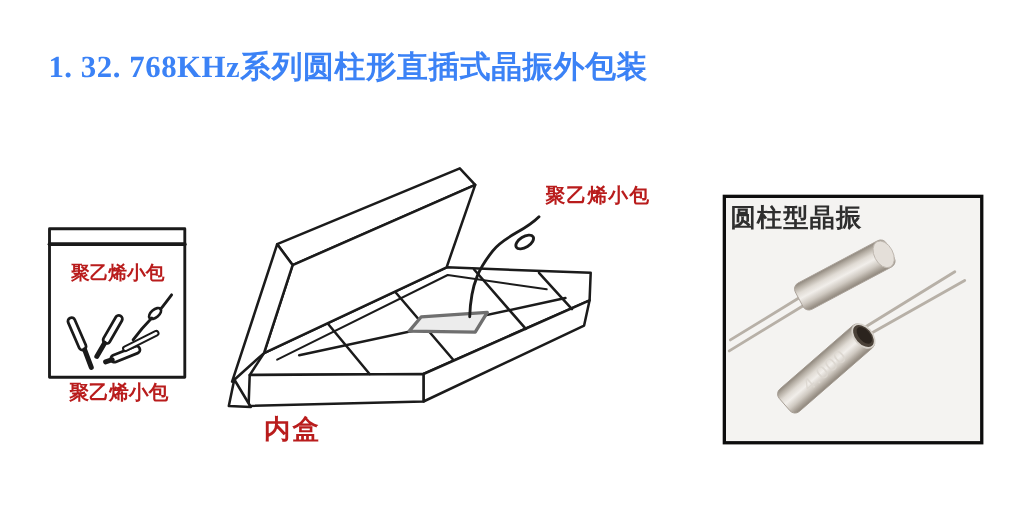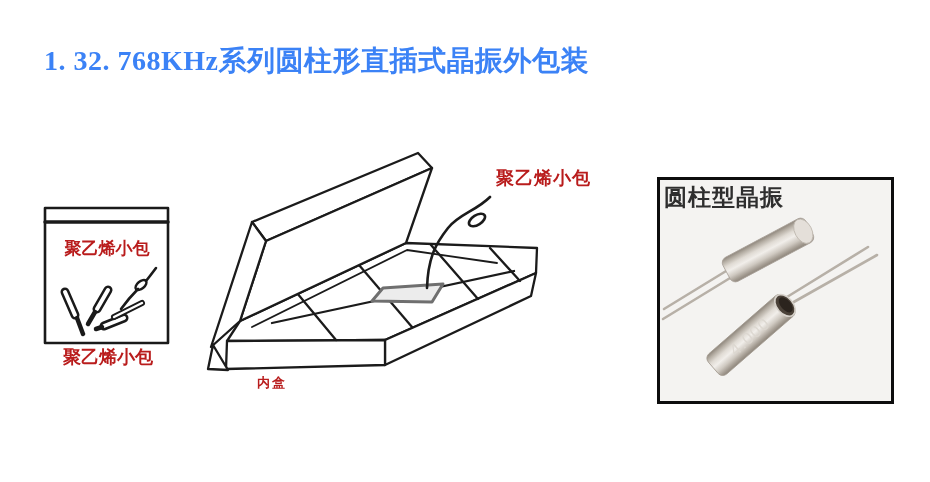--- a/index.html
+++ b/index.html
@@ -27,21 +27,21 @@
     z-index:1;
   }
   .cjk-label{
     position:absolute;z-index:3;
     font-weight:bold;color:#b91c1c;
     white-space:nowrap;
   }
   .bag-inner-label{left:58px;top:237px;width:98px;text-align:center;font-size:17px;}
   .bag-caption{left:46px;top:345px;width:124px;text-align:center;font-size:18px;}
   .box-pointer-label{left:496px;top:166px;font-size:18px;letter-spacing:1px;}
-  .box-caption{left:240px;top:374px;width:64px;text-align:center;font-size:13px;letter-spacing:2px;}
+  .box-caption{left:240px;top:374px;width:64px;text-align:left;font-size:24px;letter-spacing:2px;}
   .photo-label{left:664px;top:182px;font-size:23px;color:#2e2e2e;letter-spacing:1px;}
 </style>
 </head>
 <body>
 
 <div class="canvas">
 
   <div class="title">1. 32. 768KHz系列圆柱形直插式晶振外包装</div>
 
   <div class="photo-frame"></div>

